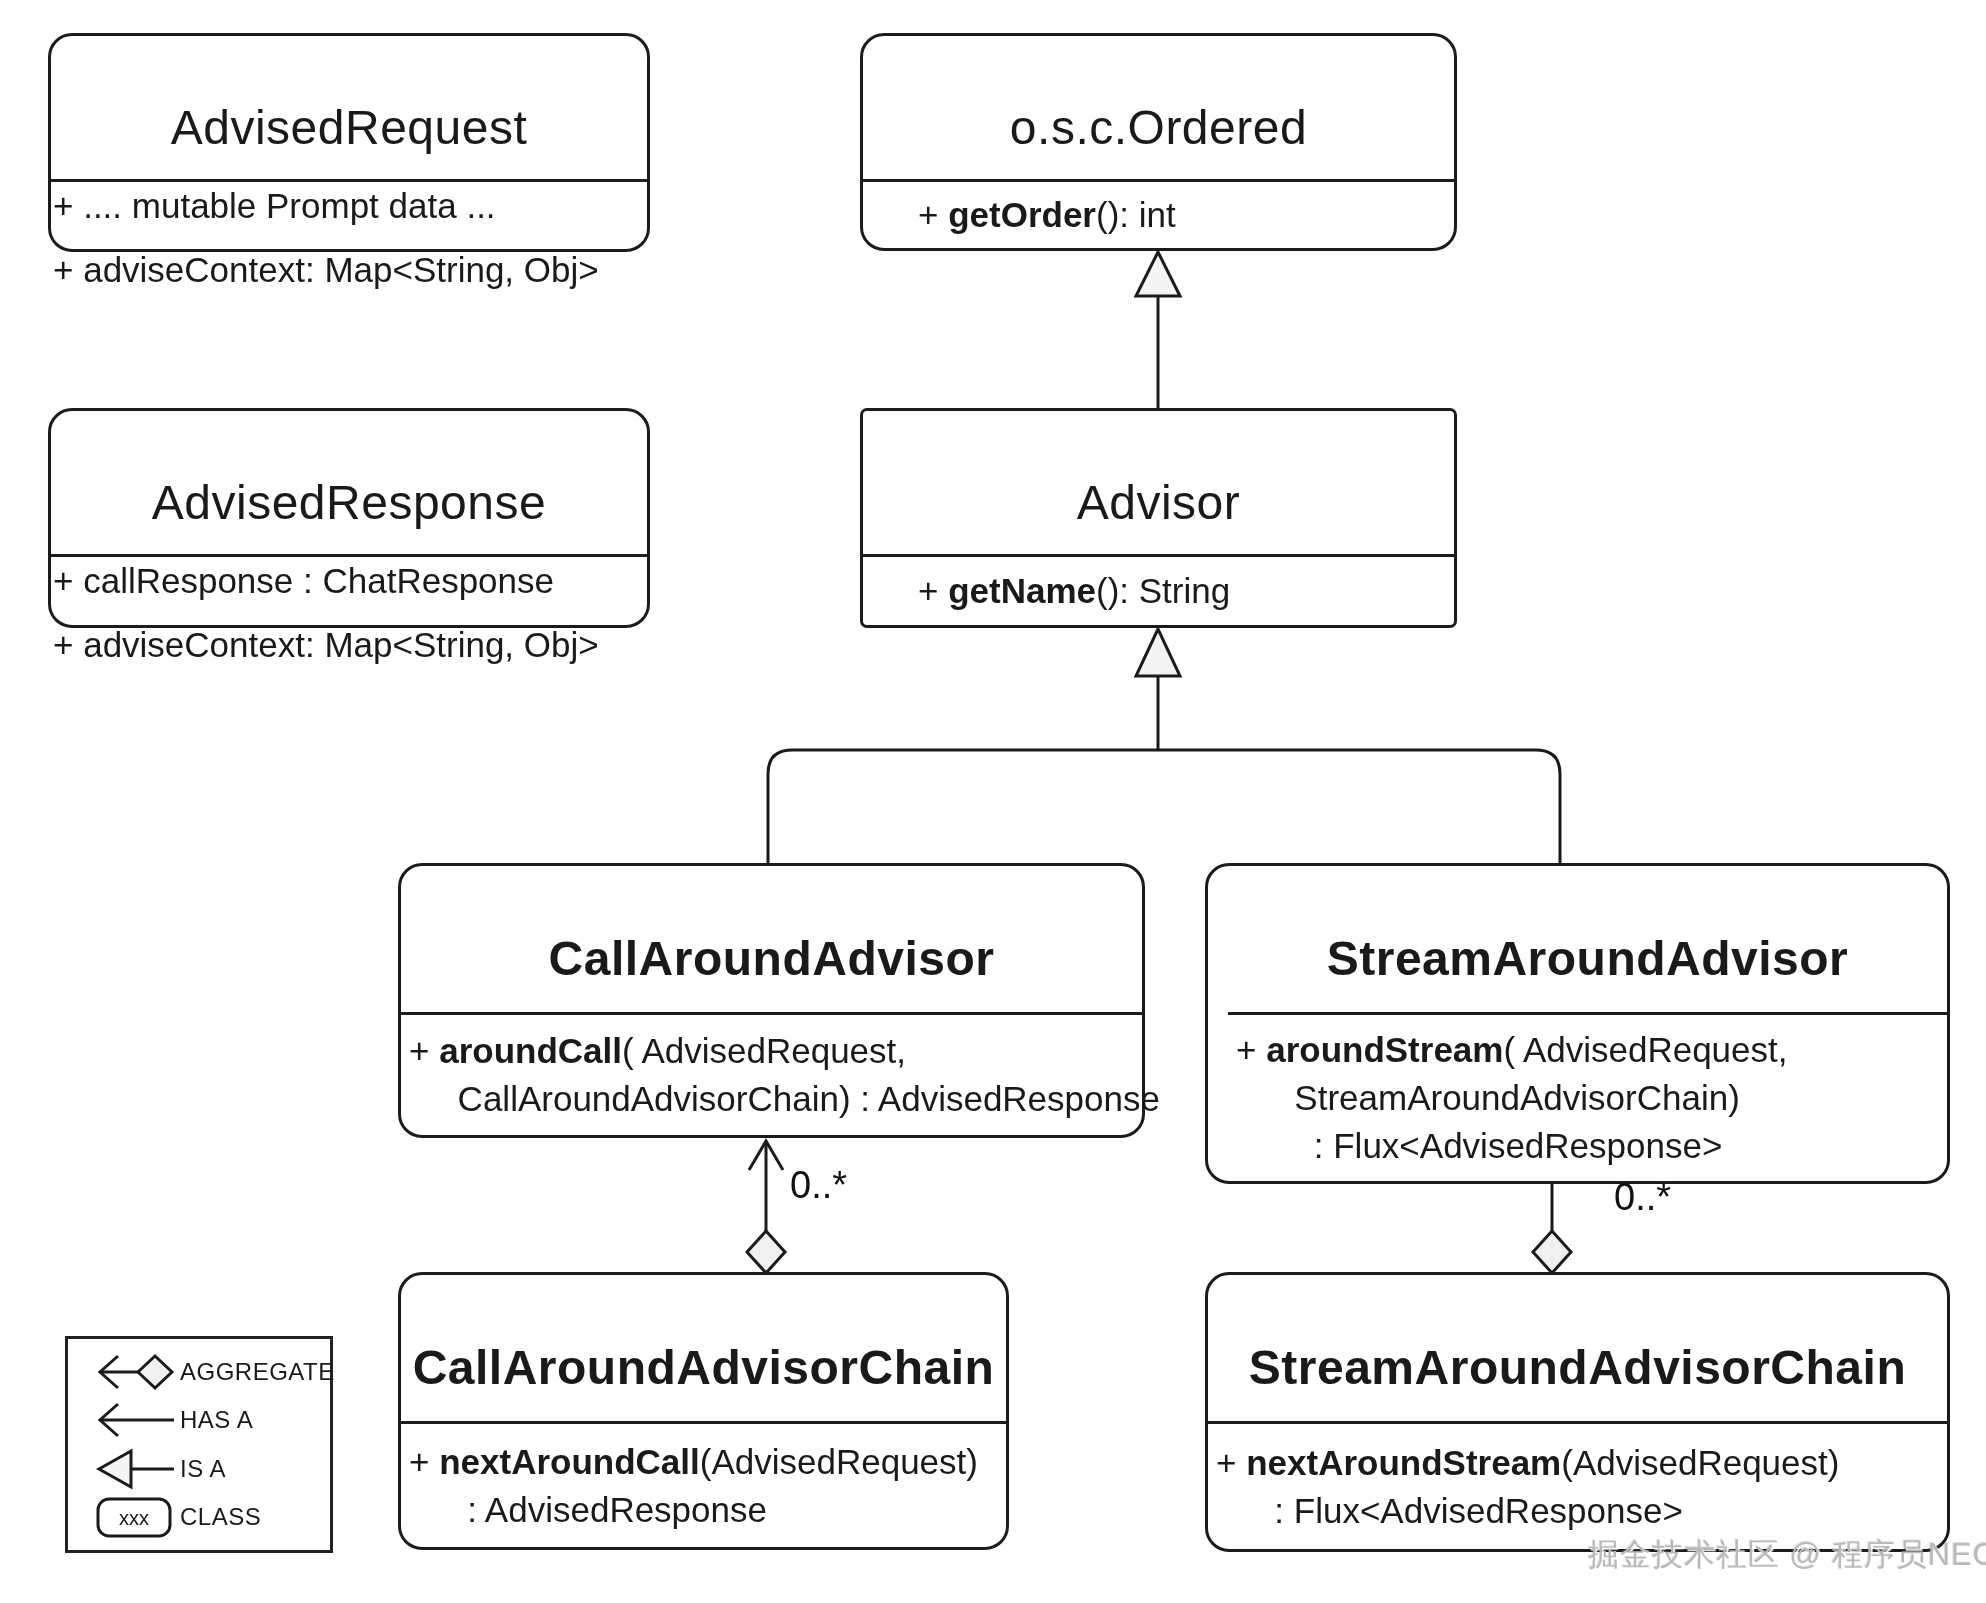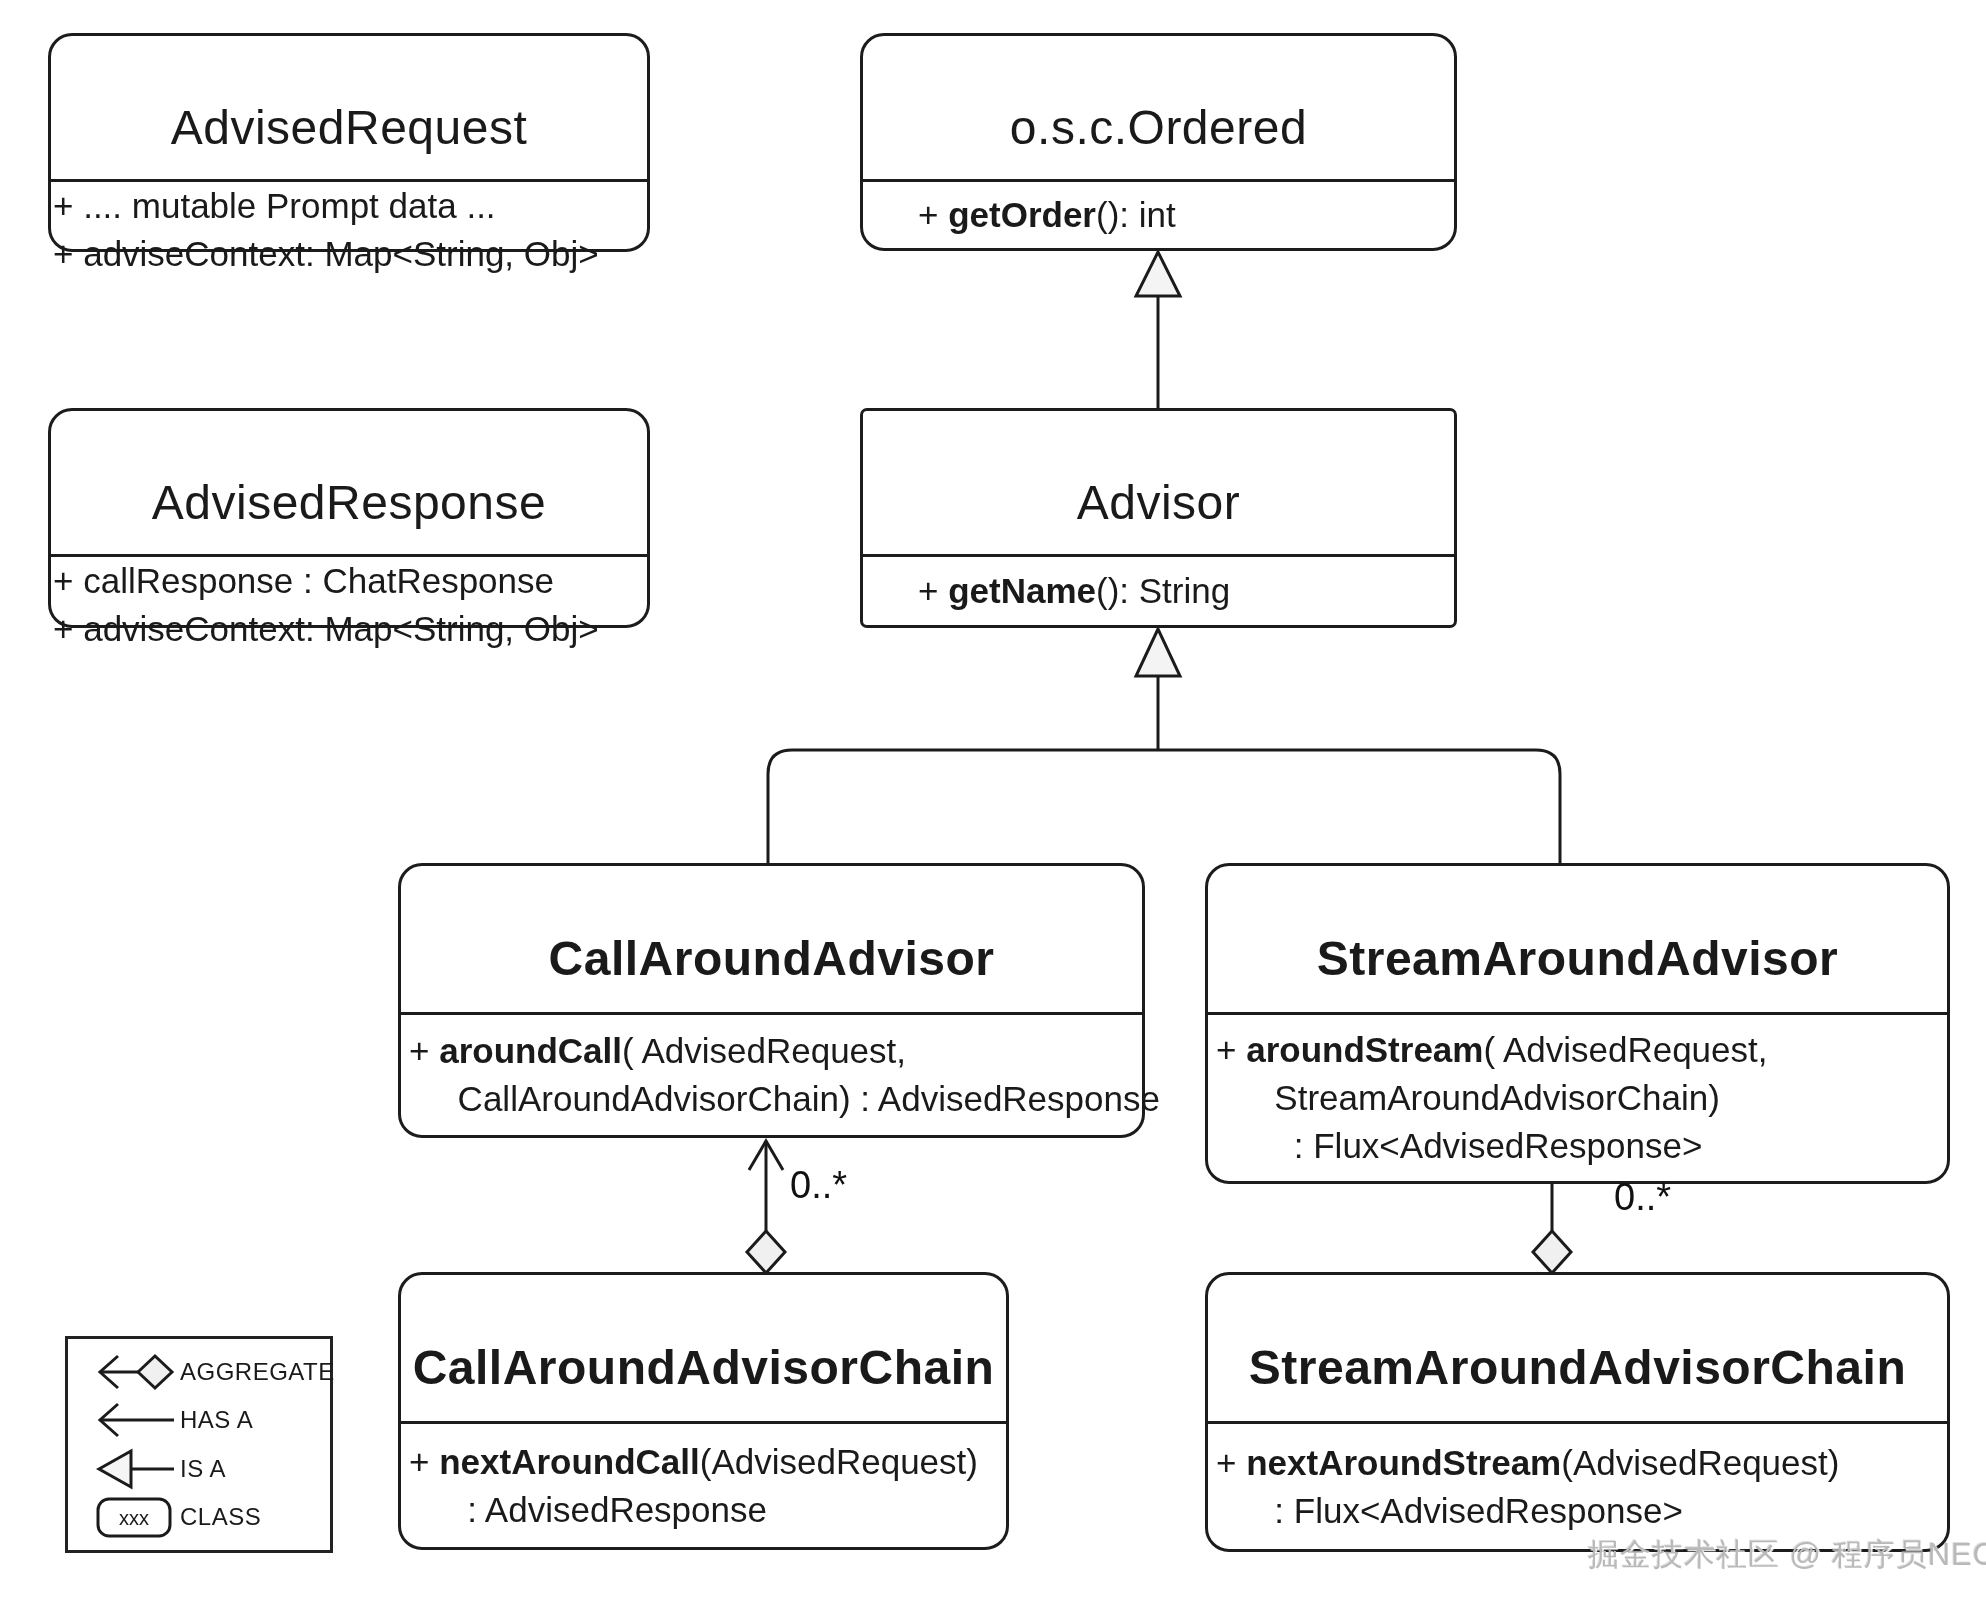--- a/index.html
+++ b/index.html
@@ -21,30 +21,30 @@
     box-sizing:border-box;flex:none;display:flex;align-items:center;justify-content:center;
     font-size:48px;letter-spacing:.5px;border-bottom:3px solid #1c1c1c;margin-top:39px;
   }
   .th110 .uml-title{height:107px;}
   .th113 .uml-title{height:110px;font-weight:bold;}
   .uml-members{
     flex:1;display:flex;flex-direction:column;justify-content:center;
     font-size:35px;line-height:48px;white-space:pre;
   }
   .member-line .bold{font-weight:bold;text-align:right;}
-  .pad14 .uml-members{padding-left:2px;}
+  .pad14 .uml-members{padding-left:2px;gap:16px;}
   .pad8  .uml-members{padding-left:8px;}
   .pad55 .uml-members{padding-left:55px;}
 
   #box-advised-request{left:48px;top:33px;width:602px;height:219px;}
   #box-ordered{left:860px;top:33px;width:597px;height:218px;}
   #box-advised-response{left:48px;top:408px;width:602px;height:220px;}
   #box-advisor{left:860px;top:408px;width:597px;height:220px;border-radius:7px;}
   #box-call-around-advisor{left:398px;top:863px;width:747px;height:275px;}
-  #box-stream-around-advisor{left:1205px;top:863px;width:745px;height:321px;}
+  #box-stream-around-advisor{left:1205px;top:863px;width:745px;height:321px;padding-left:20px;}
   #box-call-around-advisor-chain{left:398px;top:1272px;width:611px;height:278px;}
   #box-stream-around-advisor-chain{left:1205px;top:1272px;width:745px;height:280px;}
 
   .mult{position:absolute;font-size:38px;color:#111;}
   #mult-call{left:790px;top:1164px;}
   #mult-stream{left:1614px;top:1176px;}
 
   #legend{
     position:absolute;left:65px;top:1336px;width:268px;height:217px;
     border:3px solid #222;box-sizing:border-box;background:#fff;

